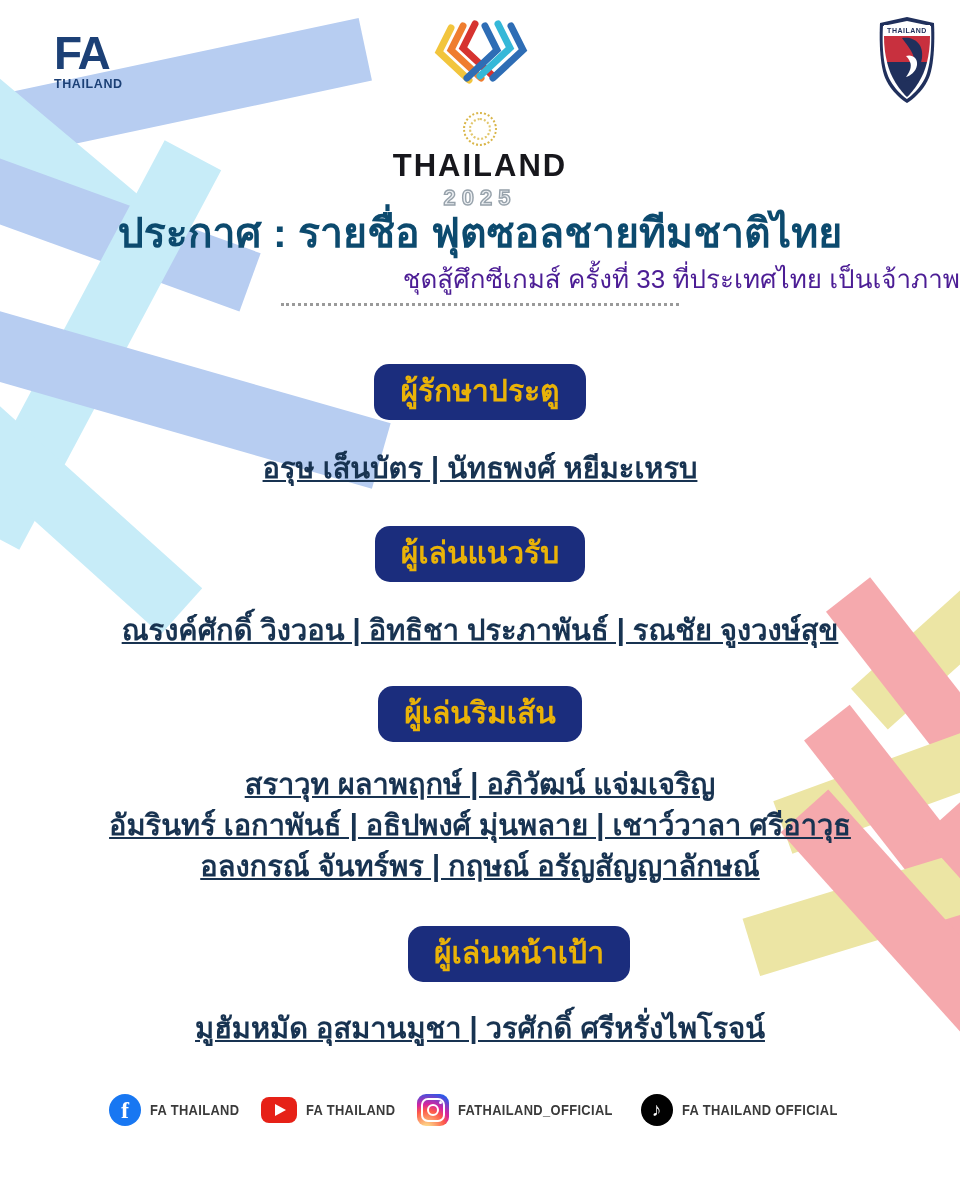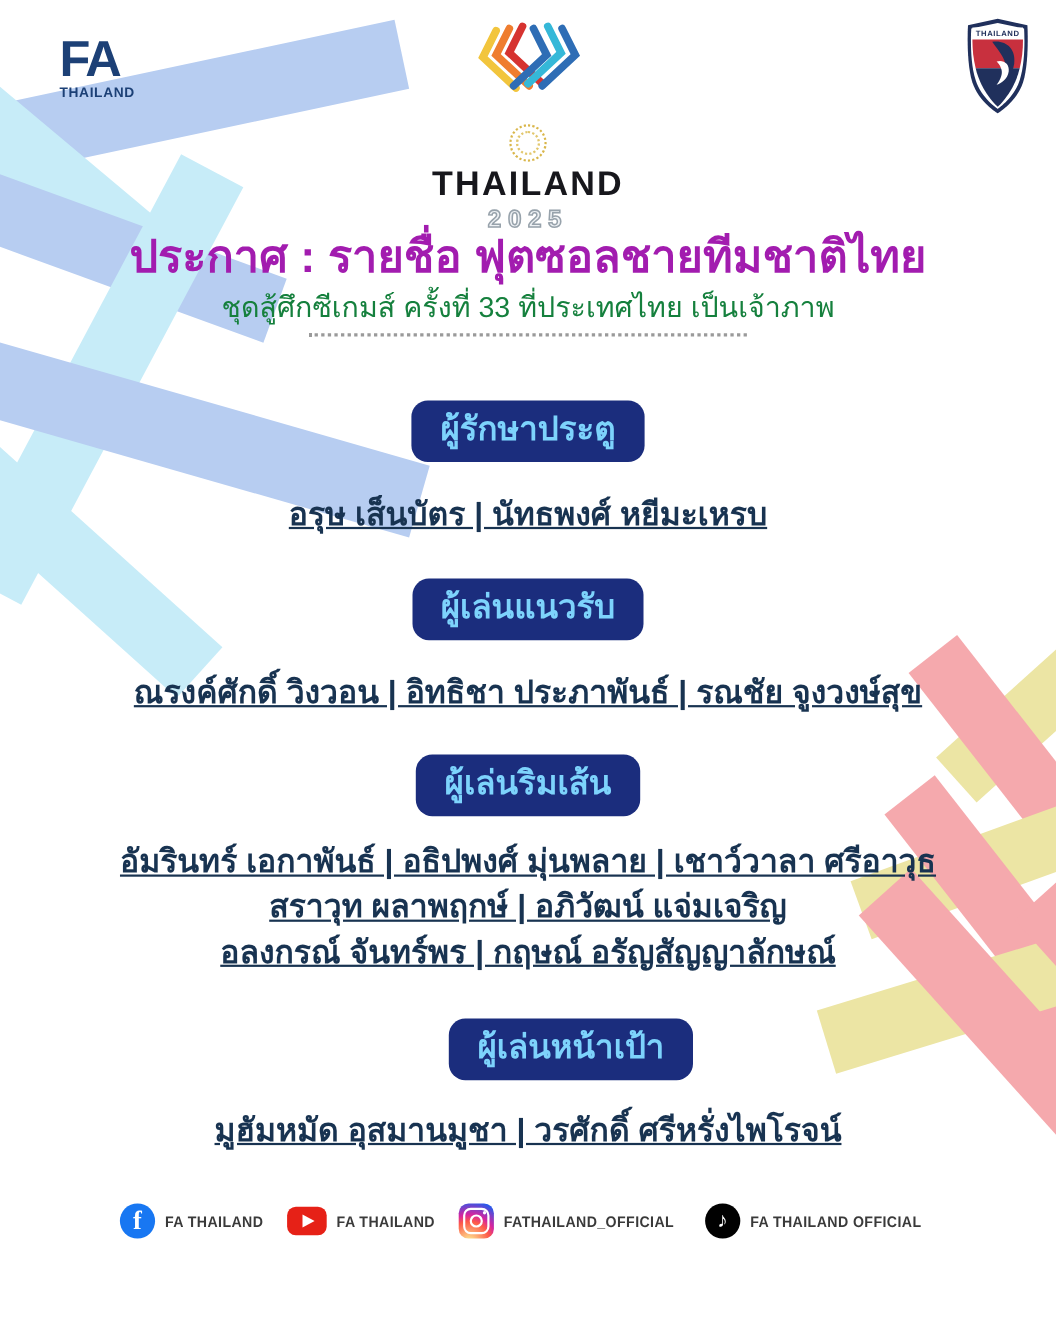--- a/index.html
+++ b/index.html
@@ -45,27 +45,27 @@
     border:2px dotted #d9b64a;position:relative;}
   .event-logo .medal::after{content:"";position:absolute;inset:4px;border-radius:50%;
     border:2px dotted #e2c76d;}
   .event-title{font-size:31px;font-weight:800;letter-spacing:2px;color:#17171c;}
   .event-year{font-size:22px;font-weight:800;letter-spacing:6px;color:#eef1f4;
     -webkit-text-stroke:1.4px #97a2ab;margin-top:1px;}
 
   
   .crest{right:22px;top:16px;}
 
-  .title{top:200px;font-size:41px;font-weight:800;color:#a21caf;}
-  .subtitle{top:258px;font-size:26px;font-weight:500;color:#15803d;}
+  .title{top:200px;font-size:41px;font-weight:800;color:#0c4a6e;}
+  .subtitle{top:258px;font-size:26px;font-weight:500;color:#4c1d95;text-align:right;}
   .divider{top:303px;left:50%;transform:translateX(-50%);width:398px;height:0;
     border-top:3px dotted #9a9a9a;}
 
   .badge-row{text-align:center;}
-  .badge{display:inline-block;background:#1b2d7d;color:#7dd3fc;
+  .badge{display:inline-block;background:#1b2d7d;color:#eab308;
     font-size:30px;font-weight:700;line-height:1;
     padding:12px 26px 14px 26px;border-radius:15px;}
   .names{font-size:29px;font-weight:600;color:#183351;line-height:41px;text-decoration:underline;}
 
   .b1{top:364px;} .n1{top:448px;}
   .b2{top:526px;} .n2{top:610px;}
   .b3{top:686px;text-align:center;} .n3{top:764px;}
   .b4{top:926px;margin-left:39px;} .n4{top:1008px;}
 
   
@@ -148,22 +148,22 @@
 
 <div class="abs centered badge-row b2">
   <span class="badge">ผู้เล่นแนวรับ</span>
 </div>
 <div class="abs centered names n2">ณรงค์ศักดิ์ วิงวอน | อิทธิชา ประภาพันธ์ | รณชัย จูงวงษ์สุข</div>
 
 <div class="abs centered badge-row b3">
   <span class="badge">ผู้เล่นริมเส้น</span>
 </div>
 <div class="abs centered names n3">
+  <div>สราวุท ผลาพฤกษ์ | อภิวัฒน์ แจ่มเจริญ</div>
   <div>อัมรินทร์ เอกาพันธ์ | อธิปพงศ์ มุ่นพลาย | เชาว์วาลา ศรีอาวุธ</div>
-  <div>สราวุท ผลาพฤกษ์ | อภิวัฒน์ แจ่มเจริญ</div>
   <div>อลงกรณ์ จันทร์พร | กฤษณ์ อรัญสัญญาลักษณ์</div>
 </div>
 
 <div class="abs centered badge-row b4">
   <span class="badge">ผู้เล่นหน้าเป้า</span>
 </div>
 <div class="abs centered names n4">มูฮัมหมัด อุสมานมูชา | วรศักดิ์ ศรีหรั่งไพโรจน์</div>
 
 <div class="abs centered social">
   <div class="social-item">

